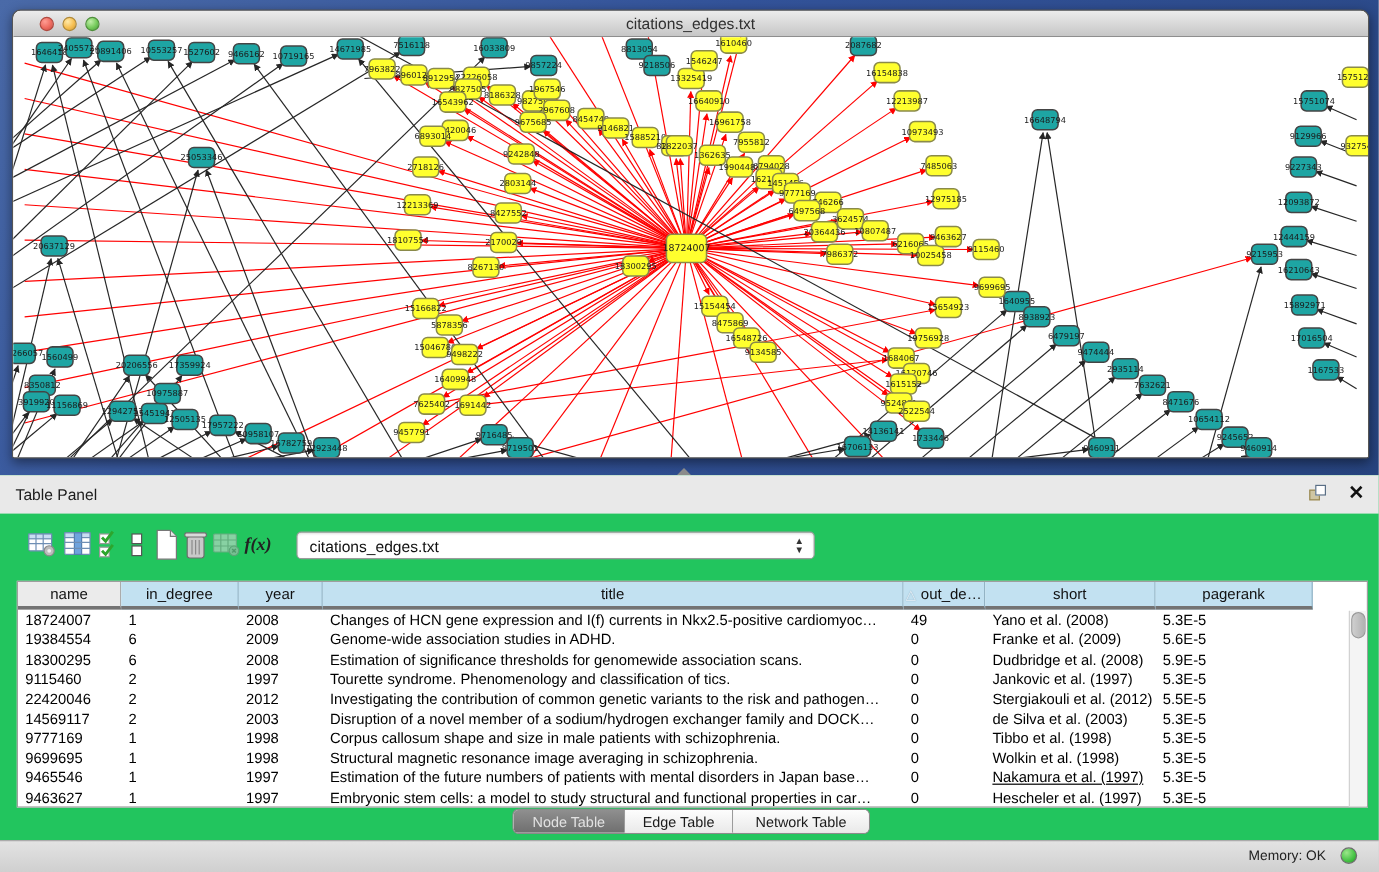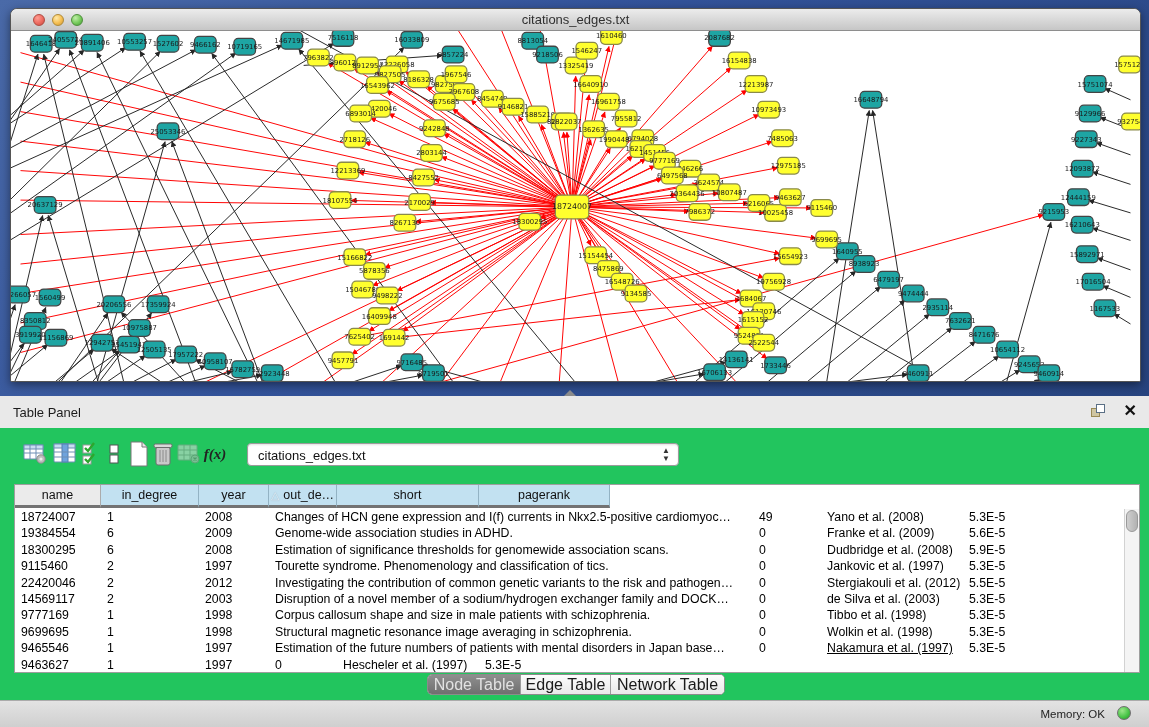--- a/index.html
+++ b/index.html
@@ -60,21 +60,21 @@
   .tcell { font-size:12.3px; color:#000; padding-left:6px; overflow:hidden; white-space:nowrap; line-height:16.4px; }
   
   #vscroll { position:absolute; right:0; top:24px; bottom:0; width:15px; background:#f4f4f4; border-left:1px solid #d2d2d2; }
   #vthumb { position:absolute; left:1px; top:1px; width:12px; height:22px; border:1px solid #999;
     border-radius:6px; background:linear-gradient(90deg,#cfcfcf,#b2b2b2); }
 
   
   #tabs { position:absolute; left:427px; top:278px; height:21px; display:flex;
     border:1px solid #8b8b8b; border-radius:5px; overflow:hidden; background:#fff; }
   .tab { height:100%; display:flex; align-items:center; justify-content:center;
-    font-size:16px; color:#1a1a1a; background:linear-gradient(#fdfdfd,#e9e9e9); border-right:1px solid #9b9b9b; }
+    font-size:12px; color:#1a1a1a; background:linear-gradient(#fdfdfd,#e9e9e9); border-right:1px solid #9b9b9b; }
   .tab:last-child { border-right:none; }
   .tab.active { background:linear-gradient(#8f8f8f,#6f6f6f); color:#e2e2e2; }
 
   
   #statusbar { position:absolute; left:0; top:700px; width:1149px; height:27px;
     background:linear-gradient(#e3e3e3,#cfcfcf); border-top:1px solid #ababab; }
   #statusbar .mem { position:absolute; right:44px; top:7px; font-size:11.5px; color:#222; }
   #mem-dot { position:absolute; right:18px; top:5px; width:14px; height:14px; border-radius:50%;
     background:radial-gradient(circle at 35% 30%,#9be68a,#44c244 60%,#2a8f2a); border:1px solid #6e6e6e; }
 
@@ -907,20 +907,23 @@
       <div id="thead">
           <div class="hcell gray" style="width: 86px;">
             <span>name</span>
           </div>
           <div class="hcell" style="width: 98px;">
             <span>in_degree</span>
           </div>
           <div class="hcell" style="width: 70px;">
             <span>year</span>
           </div>
+          <div class="hcell" style="width: 484px;">
+            <span>title</span>
+          </div>
           <div class="hcell" style="width: 68px;">
             <span class="sort-tri">△</span>
             <span>out_de…</span>
           </div>
           <div class="hcell" style="width: 142px;">
             <span>short</span>
           </div>
           <div class="hcell" style="width: 131px;">
             <span>pagerank</span>
           </div>
@@ -1004,20 +1007,21 @@
             <div class="tcell" style="width: 70px;">1997</div>
             <div class="tcell" style="width: 484px;">Estimation of the future numbers of patients with mental disorders in Japan base…</div>
             <div class="tcell" style="width: 68px;">0</div>
             <div class="tcell" style="width: 142px; text-decoration: underline;">Nakamura et al. (1997)</div>
             <div class="tcell" style="width: 131px;">5.3E-5</div>
           </div>
           <div class="trow">
             <div class="tcell" style="width: 86px;">9463627</div>
             <div class="tcell" style="width: 98px;">1</div>
             <div class="tcell" style="width: 70px;">1997</div>
+            <div class="tcell" style="width: 484px;">Embryonic stem cells: a model to study structural and functional properties in car…</div>
             <div class="tcell" style="width: 68px;">0</div>
             <div class="tcell" style="width: 142px;">Hescheler et al. (1997)</div>
             <div class="tcell" style="width: 131px;">5.3E-5</div>
           </div>
         </div>
       <div id="vscroll">
           <div id="vthumb"></div>
         </div>
     </div>
 

